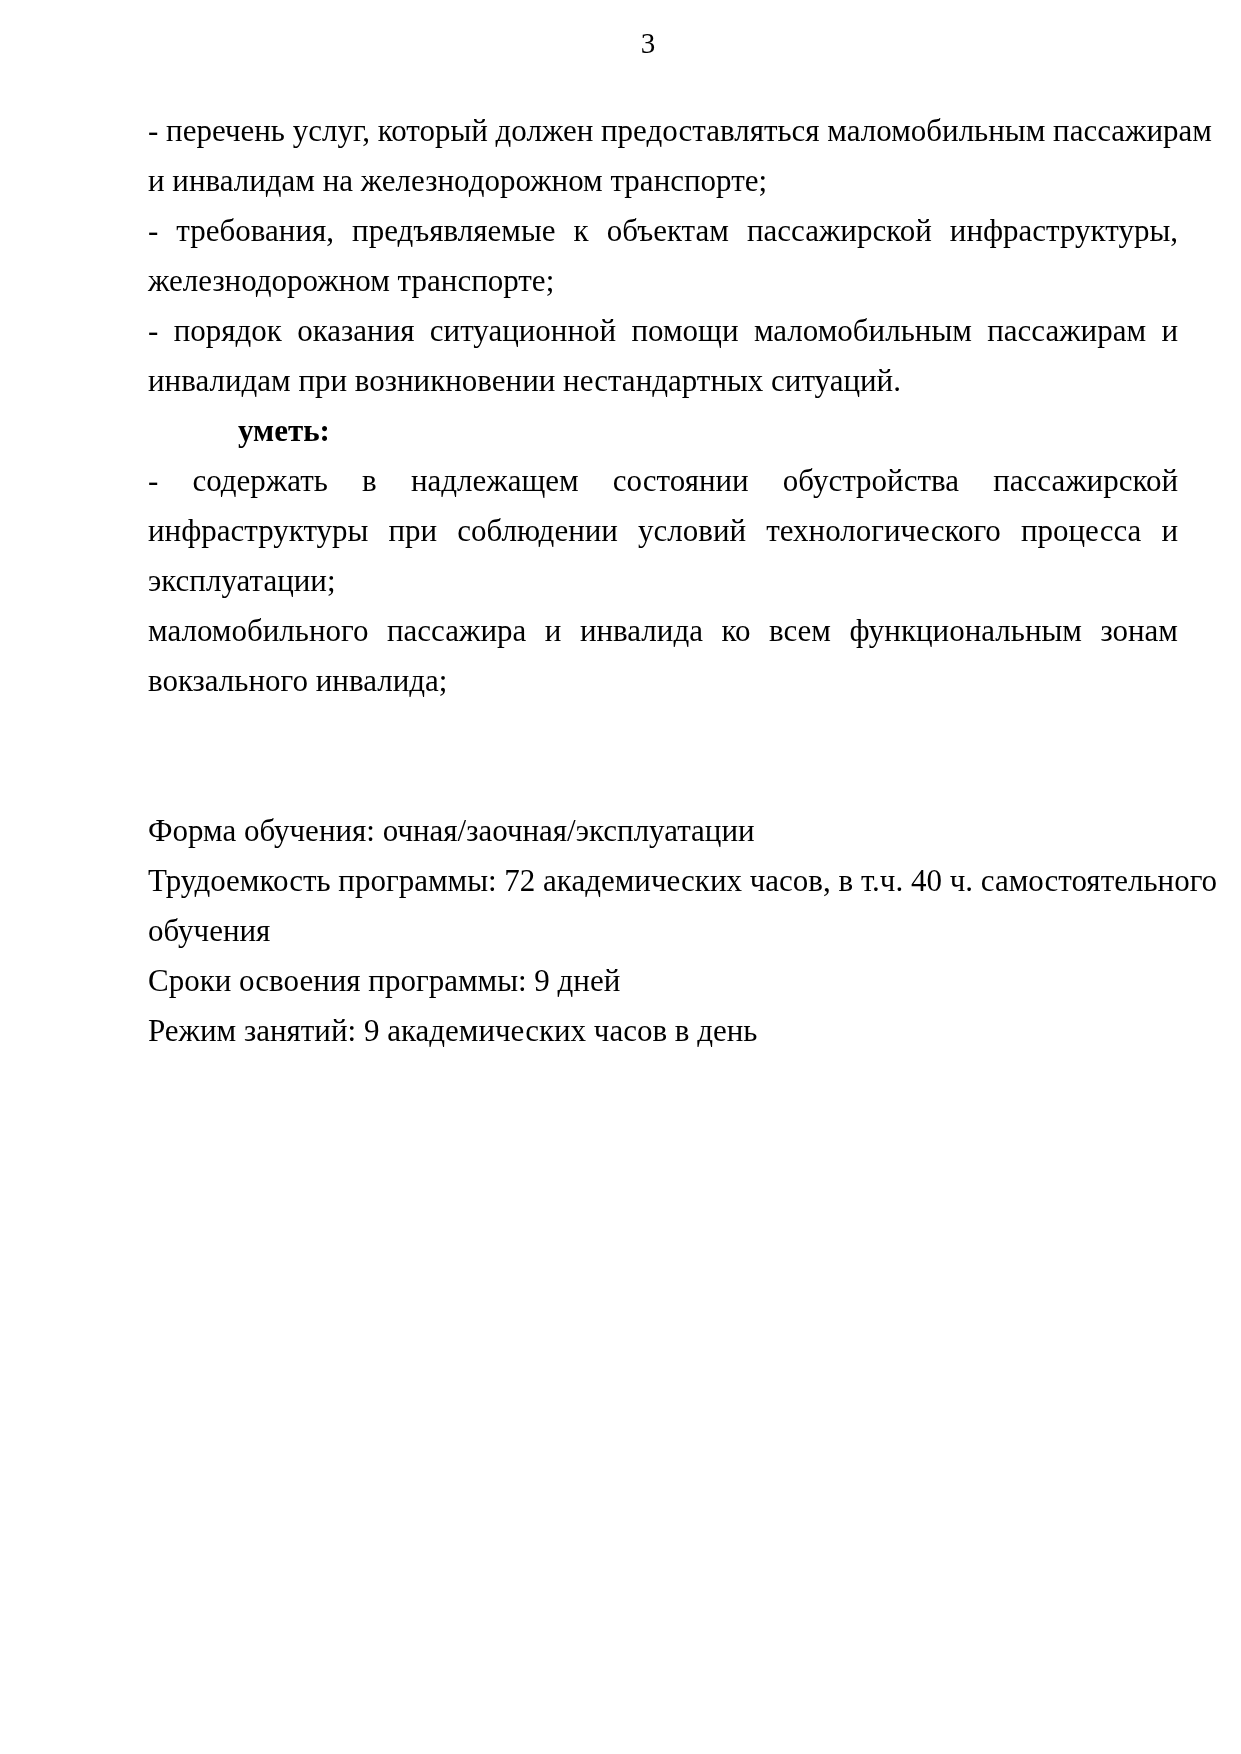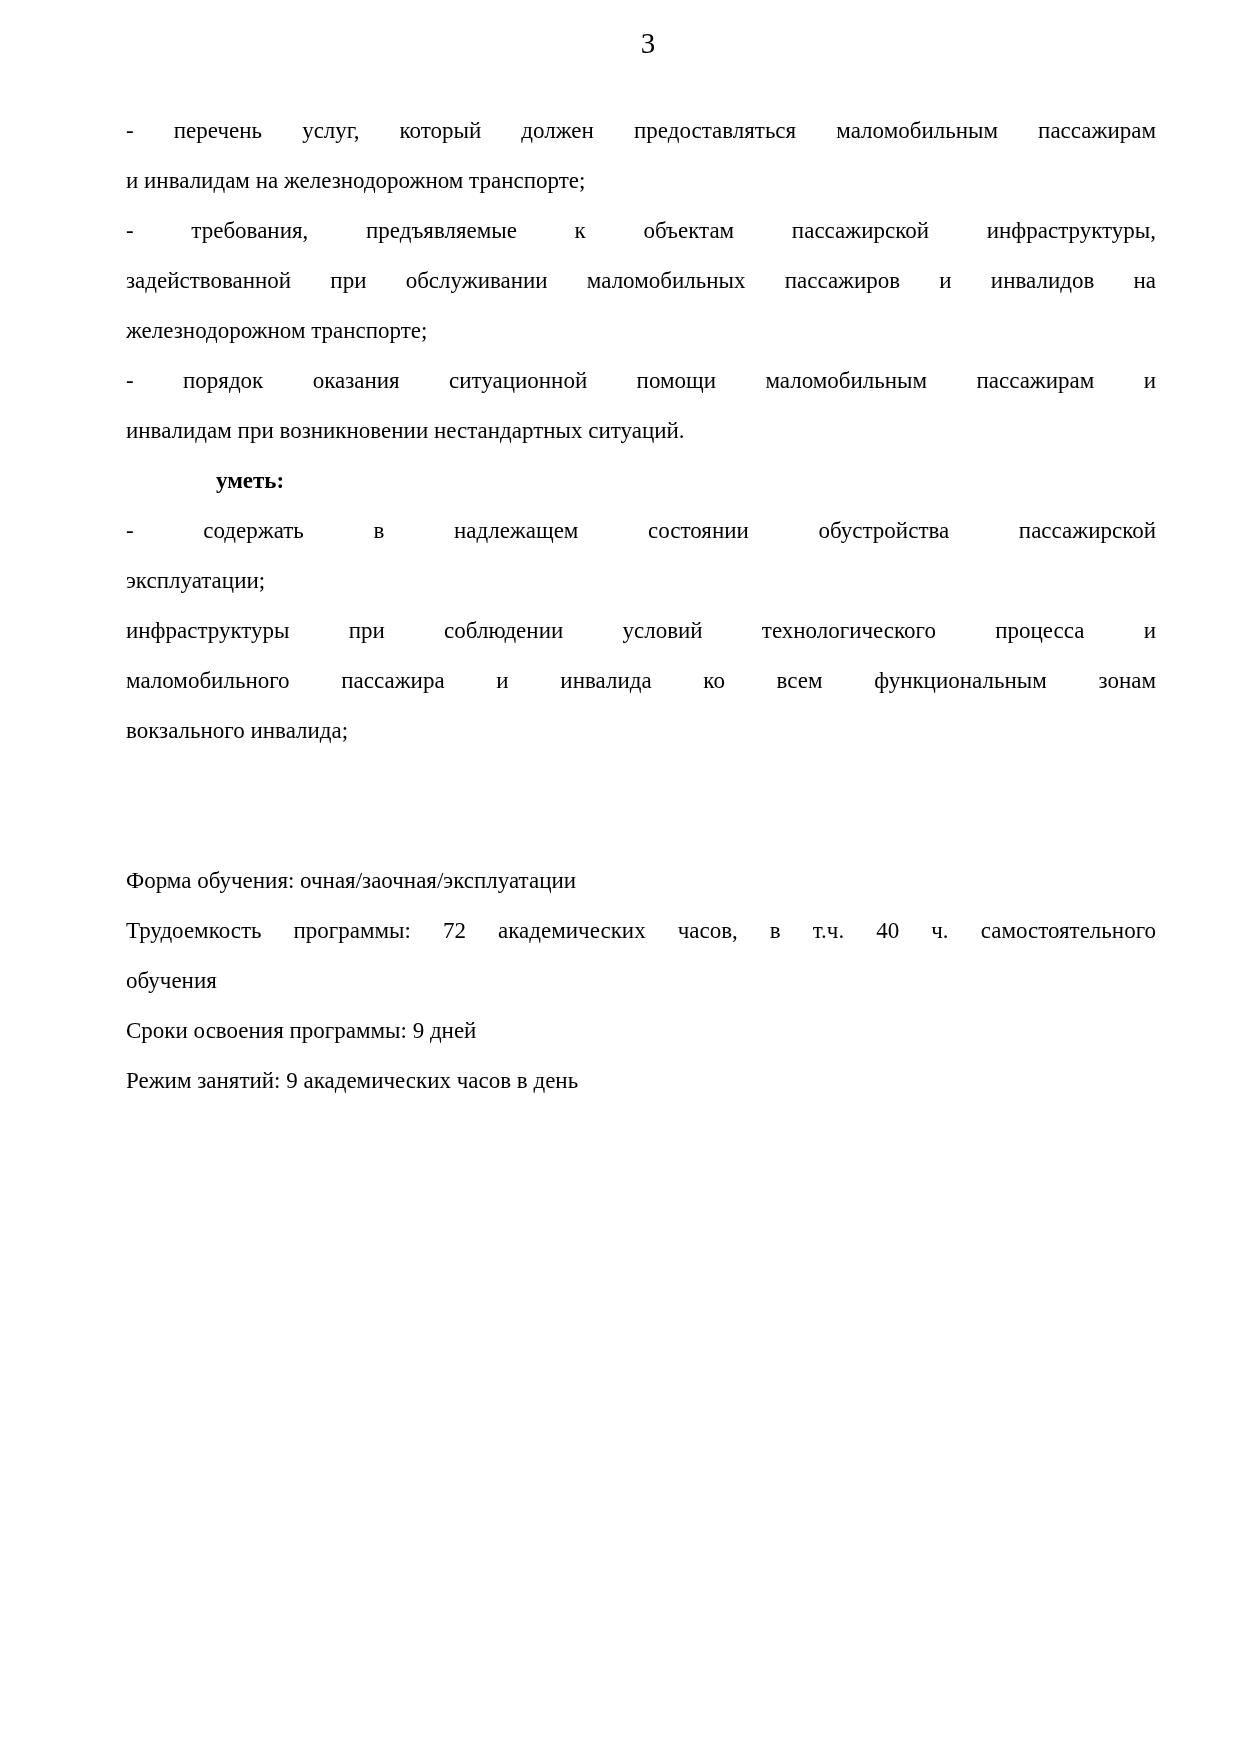--- a/index.html
+++ b/index.html
@@ -26,24 +26,24 @@
     position: absolute;
     left: 133px;
     top: 18px;
     width: 1030px;
     text-align: center;
     font-size: 29px;
     line-height: 50px;
   }
   .content {
     position: absolute;
-    left: 126px;
+    left: 148px;
     top: 106px;
     width: 1030px;
-    font-size: 23px;
+    font-size: 31px;
     line-height: 50px;
   }
   .para {
     margin: 0;
     padding: 0;
   }
   
   .line {
     display: block;
     text-align: justify;
@@ -69,34 +69,33 @@
   <header class="page-header">
     <span class="page-number">3</span>
   </header>
   <main class="content" id="document-body">
       <p class="para body">
         <span class="line">- перечень услуг, который должен предоставляться маломобильным пассажирам</span>
         <span class="line last">и инвалидам на железнодорожном транспорте;</span>
       </p>
       <p class="para body">
         <span class="line">- требования, предъявляемые к объектам пассажирской инфраструктуры,</span>
-        <span class="line">задействованной при обслуживании маломобильных пассажиров и инвалидов на</span>
         <span class="line last">железнодорожном транспорте;</span>
       </p>
       <p class="para body">
         <span class="line">- порядок оказания ситуационной помощи маломобильным пассажирам и</span>
         <span class="line last">инвалидам при возникновении нестандартных ситуаций.</span>
       </p>
       <p class="para heading">
         <span class="line last">уметь:</span>
       </p>
       <p class="para body">
         <span class="line">- содержать в надлежащем состоянии обустройства пассажирской</span>
+        <span class="line">инфраструктуры при соблюдении условий технологического процесса и</span>
         <span class="line last">эксплуатации;</span>
-        <span class="line">инфраструктуры при соблюдении условий технологического процесса и</span>
       </p>
       <p class="para body">
         <span class="line">маломобильного пассажира и инвалида ко всем функциональным зонам</span>
         <span class="line last">вокзального инвалида;</span>
       </p>
       <p class="para body">
       </p>
       <p class="para spacer"></p>
       <p class="para body">
         <span class="line last">Форма обучения: очная/заочная/эксплуатации</span>

